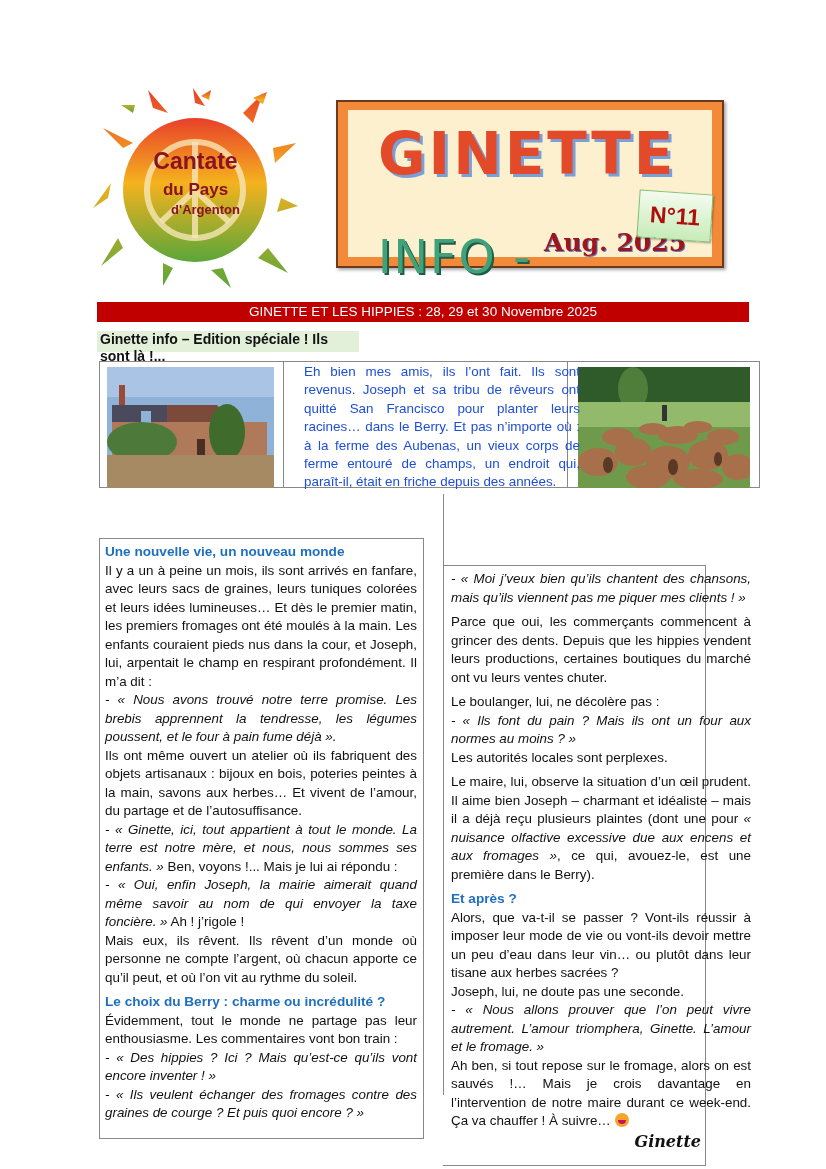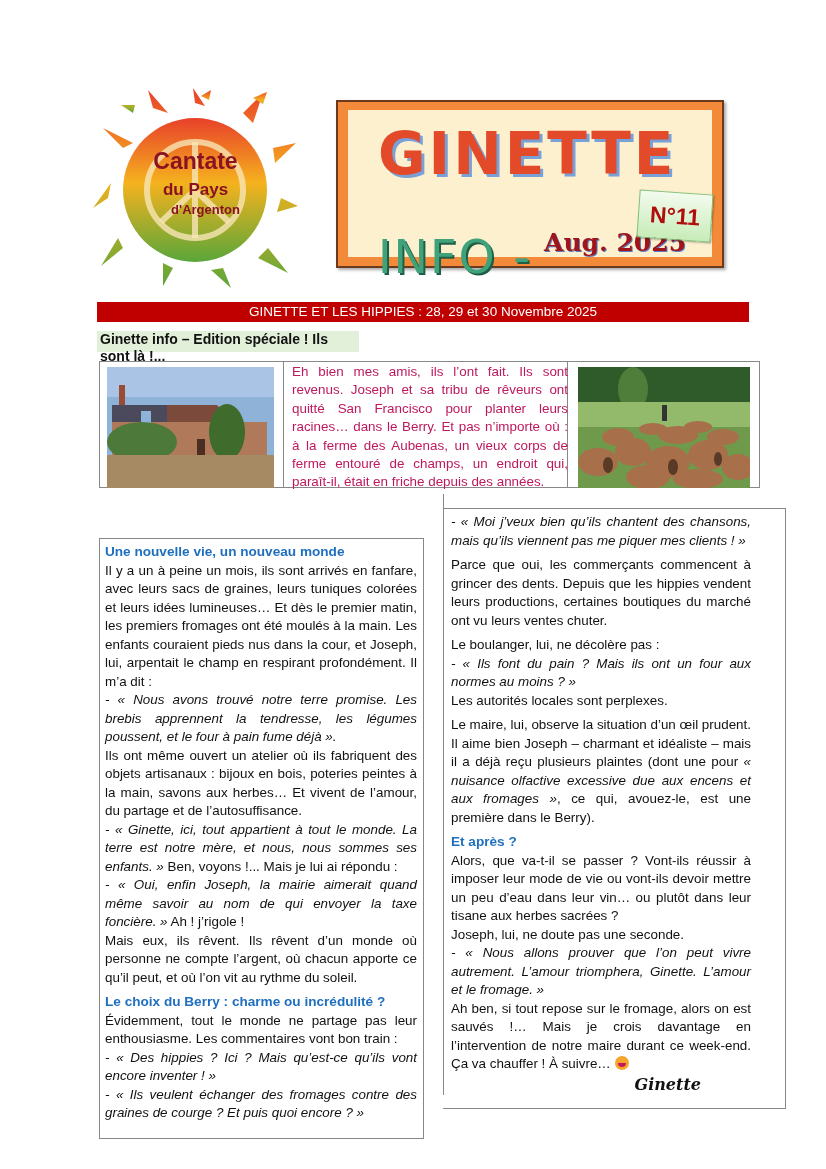--- a/index.html
+++ b/index.html
@@ -15,21 +15,21 @@
   #mast .t2{position:absolute;left:30px;top:100px;font-size:46px;font-weight:normal;letter-spacing:2px;color:#3fa27a;text-shadow:2px 2px 0 #1f5e44;font-family:"DejaVu Sans",sans-serif;margin-top:20px;}
   #mast .t3{position:absolute;left:196px;top:118px;font-size:25px;font-weight:bold;color:#a0141c;text-shadow:1px 1px 0 #5a7cc0;font-family:"DejaVu Serif",serif;}
   #mast .badge{position:absolute;left:290px;top:82px;width:72px;height:46px;background:linear-gradient(#f3fbee,#c7ecb8);border:1px solid #7cc27a;transform:rotate(4deg);box-shadow:1px 1px 2px rgba(0,0,0,.3);text-align:center;line-height:46px;color:#b00d0d;font-size:23px;font-weight:bold;}
   
   #banner{left:97px;top:302px;width:652px;height:20px;background:#c00000;color:#fff;font-weight:normal;font-size:13.5px;text-align:center;line-height:20px;}
   #subhead{left:97px;top:331px;width:262px;height:21px;background:#e2efd9;font-weight:bold;font-size:14px;line-height:17px;padding-left:3px;box-sizing:border-box;color:#111;}
   
   #toptable{left:99px;top:361px;width:661px;height:127px;border:1px solid #888;box-sizing:border-box;}
   .vline{position:absolute;top:0;bottom:0;width:1px;background:#888;}
   .photo{position:absolute;overflow:hidden;}
-  #intro{left:292px;top:363px;width:276px;font-size:13.4px;line-height:18.4px;text-align:justify;color:#be185d;}
+  #intro{left:304px;top:363px;width:276px;font-size:13.4px;line-height:18.4px;text-align:justify;color:#1d4ed8;}
   
   .col{position:absolute;border:1px solid #888;box-sizing:border-box;margin-top:44px;}
   .text{font-size:13.4px;line-height:18.5px;text-align:justify;color:#111;}
   .text p{margin:0;}
   .h{color:#1f6fbf;font-weight:bold;font-size:13.6px;}
   .gap{height:6px;}
   .q{font-style:italic;}
   #sig{font-family:"DejaVu Serif",serif;font-style:italic;font-weight:bold;font-size:16px;}
   .emoji{display:inline-block;width:14px;height:14px;border-radius:50%;background:#f7a42b;vertical-align:-2px;position:relative;}
   .emoji:after{content:"";position:absolute;left:3px;top:7px;width:8px;height:4px;background:#c2185b;border-radius:0 0 5px 5px;}
@@ -132,21 +132,21 @@
     <div class="gap"></div>
     <p class="h">Le choix du Berry : charme ou incrédulité ?</p>
     <p>Évidemment, tout le monde ne partage pas leur enthousiasme. Les commentaires vont bon train :</p>
     <p class="q">- « Des hippies ? Ici ? Mais qu’est-ce qu’ils vont encore inventer ! »</p>
     <p class="q">- « Ils veulent échanger des fromages contre des graines de courge ? Et puis quoi encore ? »</p>
   </div>
 </div>
 
 <div class="abs" style="left:443px;top:494px;width:1px;height:601px;background:#888;"></div>
 
-<div class="col" style="left:443px;top:464px;width:343px;height:601px;border-left:none;">
+<div class="col" style="left:443px;top:521px;width:263px;height:601px;border-left:none;">
   <div class="text" style="position:absolute;left:8px;top:4px;width:300px;">
     <p class="q">- « Moi j’veux bien qu’ils chantent des chansons, mais qu’ils viennent pas me piquer mes clients ! »</p>
     <div class="gap"></div>
     <p>Parce que oui, les commerçants commencent à grincer des dents. Depuis que les hippies vendent leurs productions, certaines boutiques du marché ont vu leurs ventes chuter.</p>
     <div class="gap"></div>
     <p>Le boulanger, lui, ne décolère pas :</p>
     <p class="q">- « Ils font du pain ? Mais ils ont un four aux normes au moins ? »</p>
     <p>Les autorités locales sont perplexes.</p>
     <div class="gap"></div>
     <p><span>Le maire, lui, observe la situation d’un œil prudent. Il aime bien Joseph – charmant et idéaliste – mais il a déjà reçu plusieurs plaintes (dont une pour </span><span class="q">« nuisance olfactive excessive due aux encens et aux fromages »</span><span>, ce qui, avouez-le, est une première dans le Berry).</span></p>

